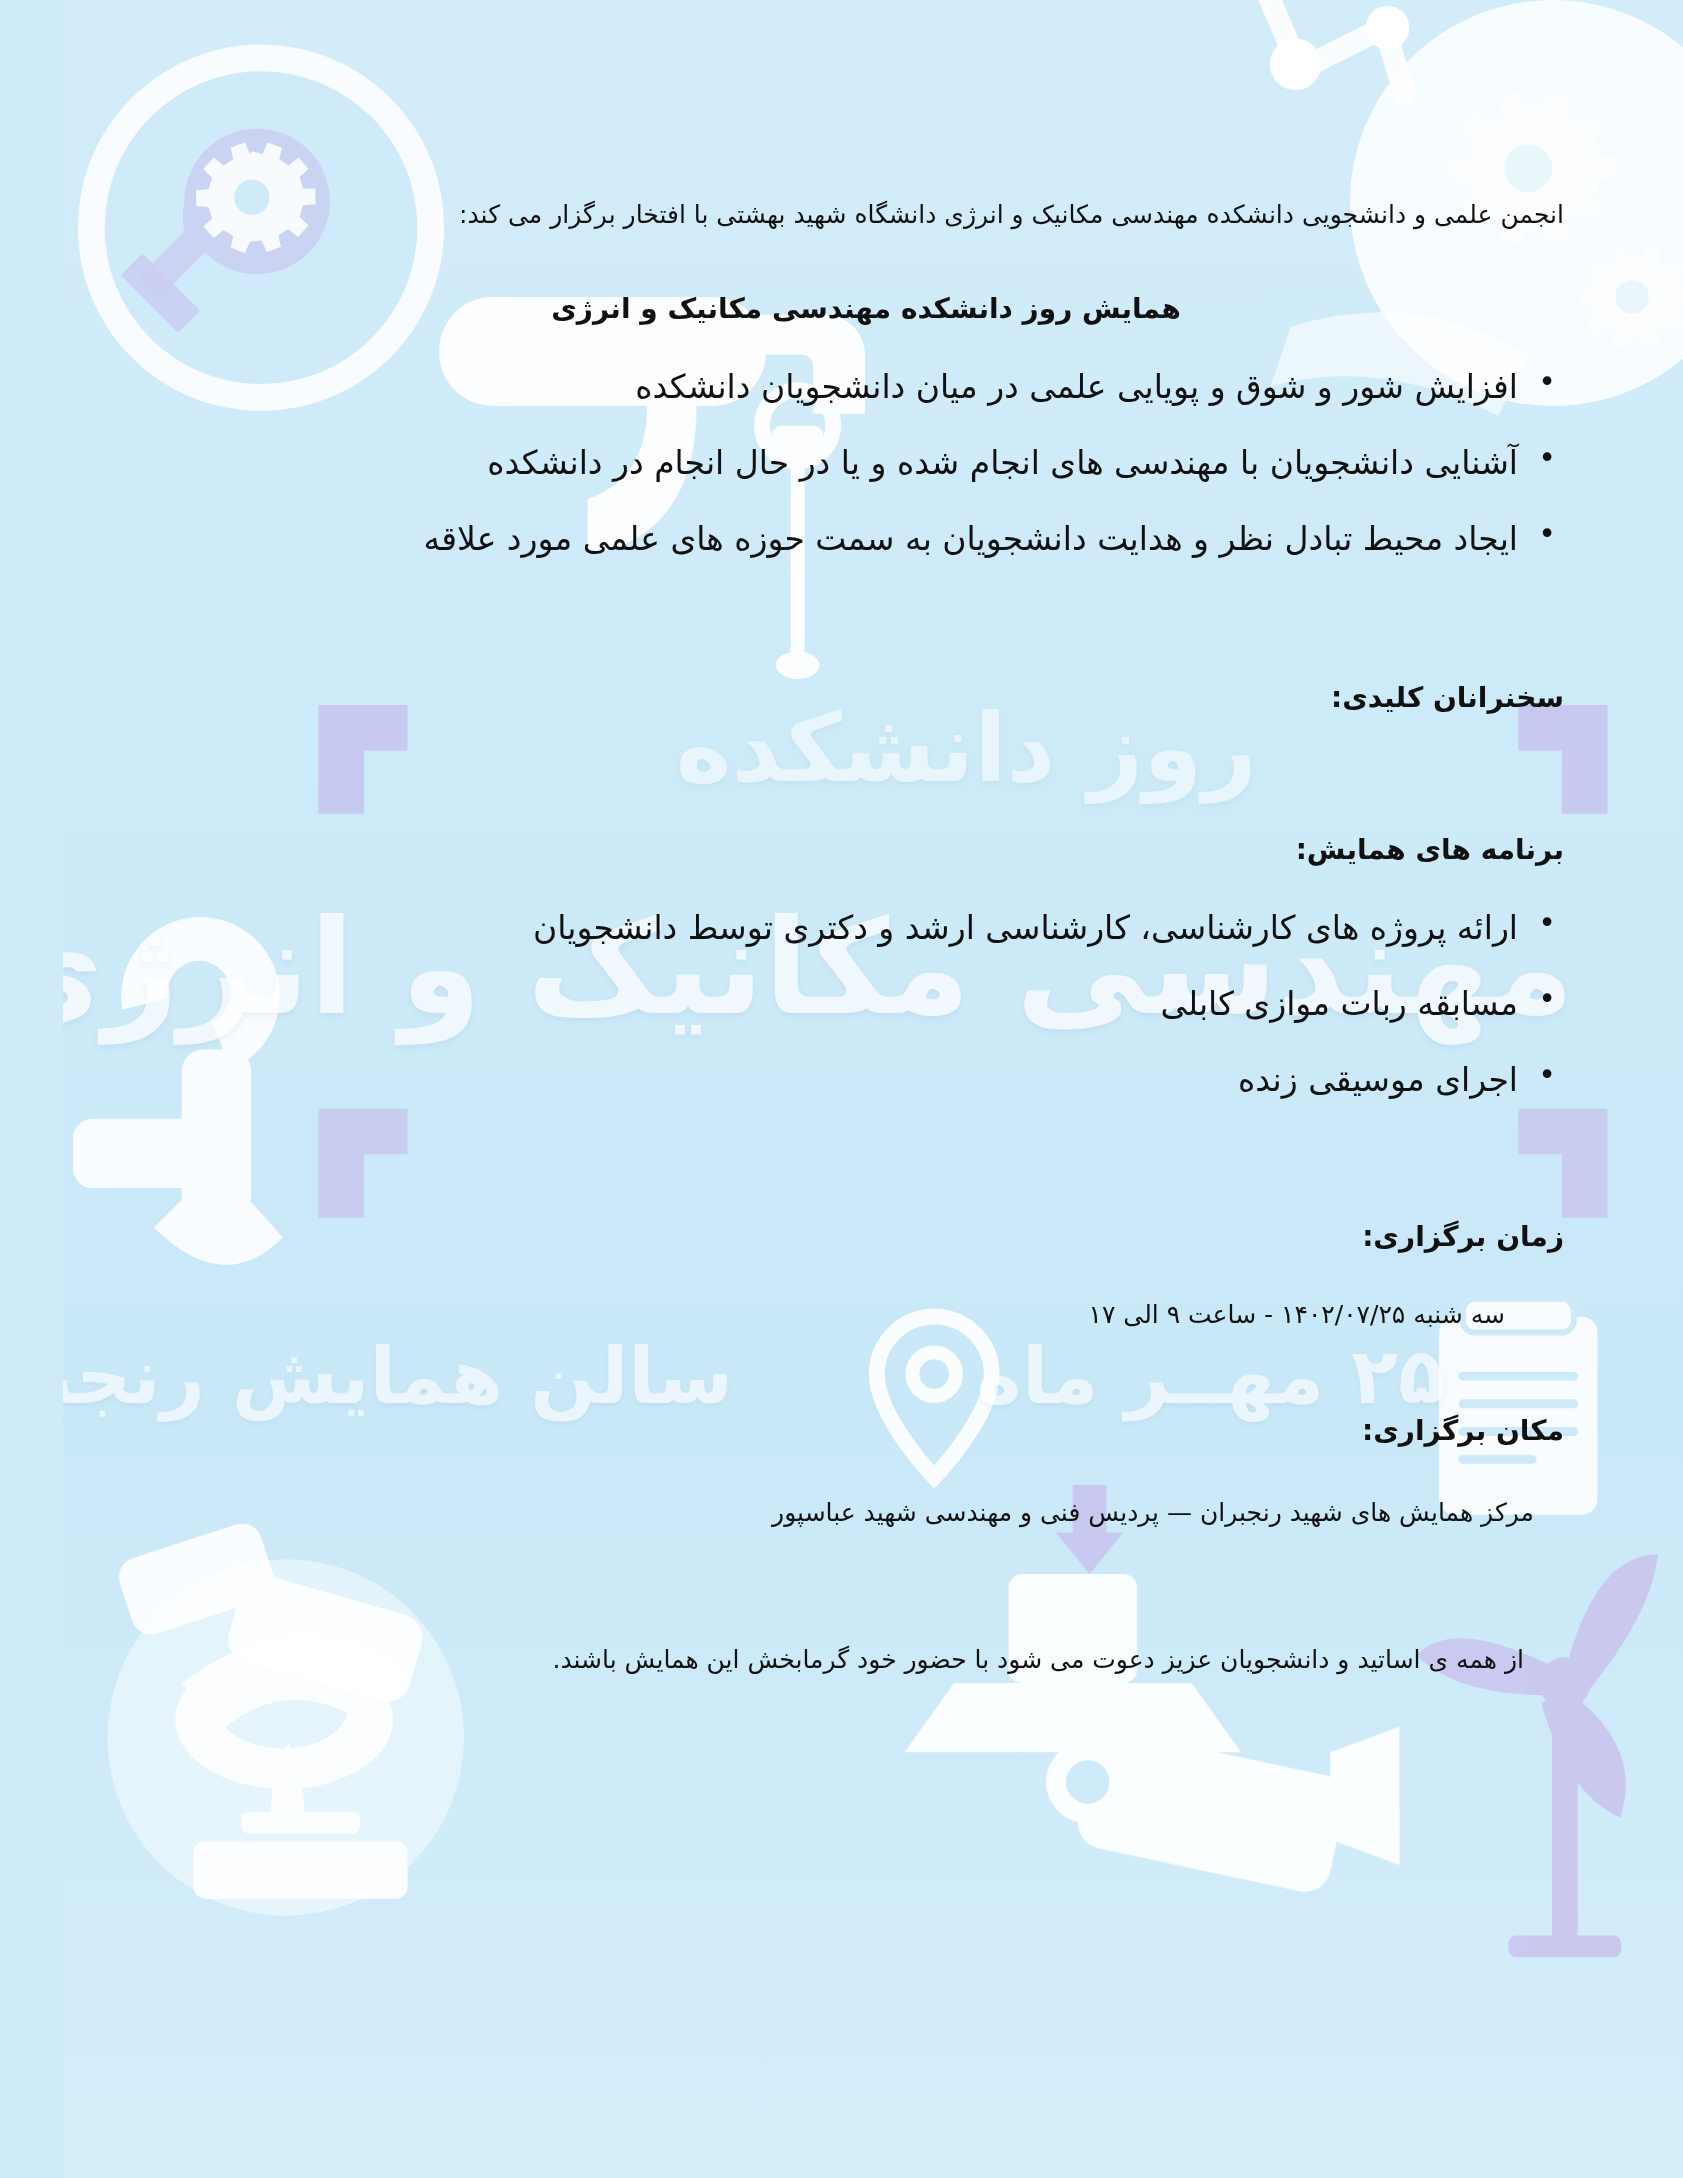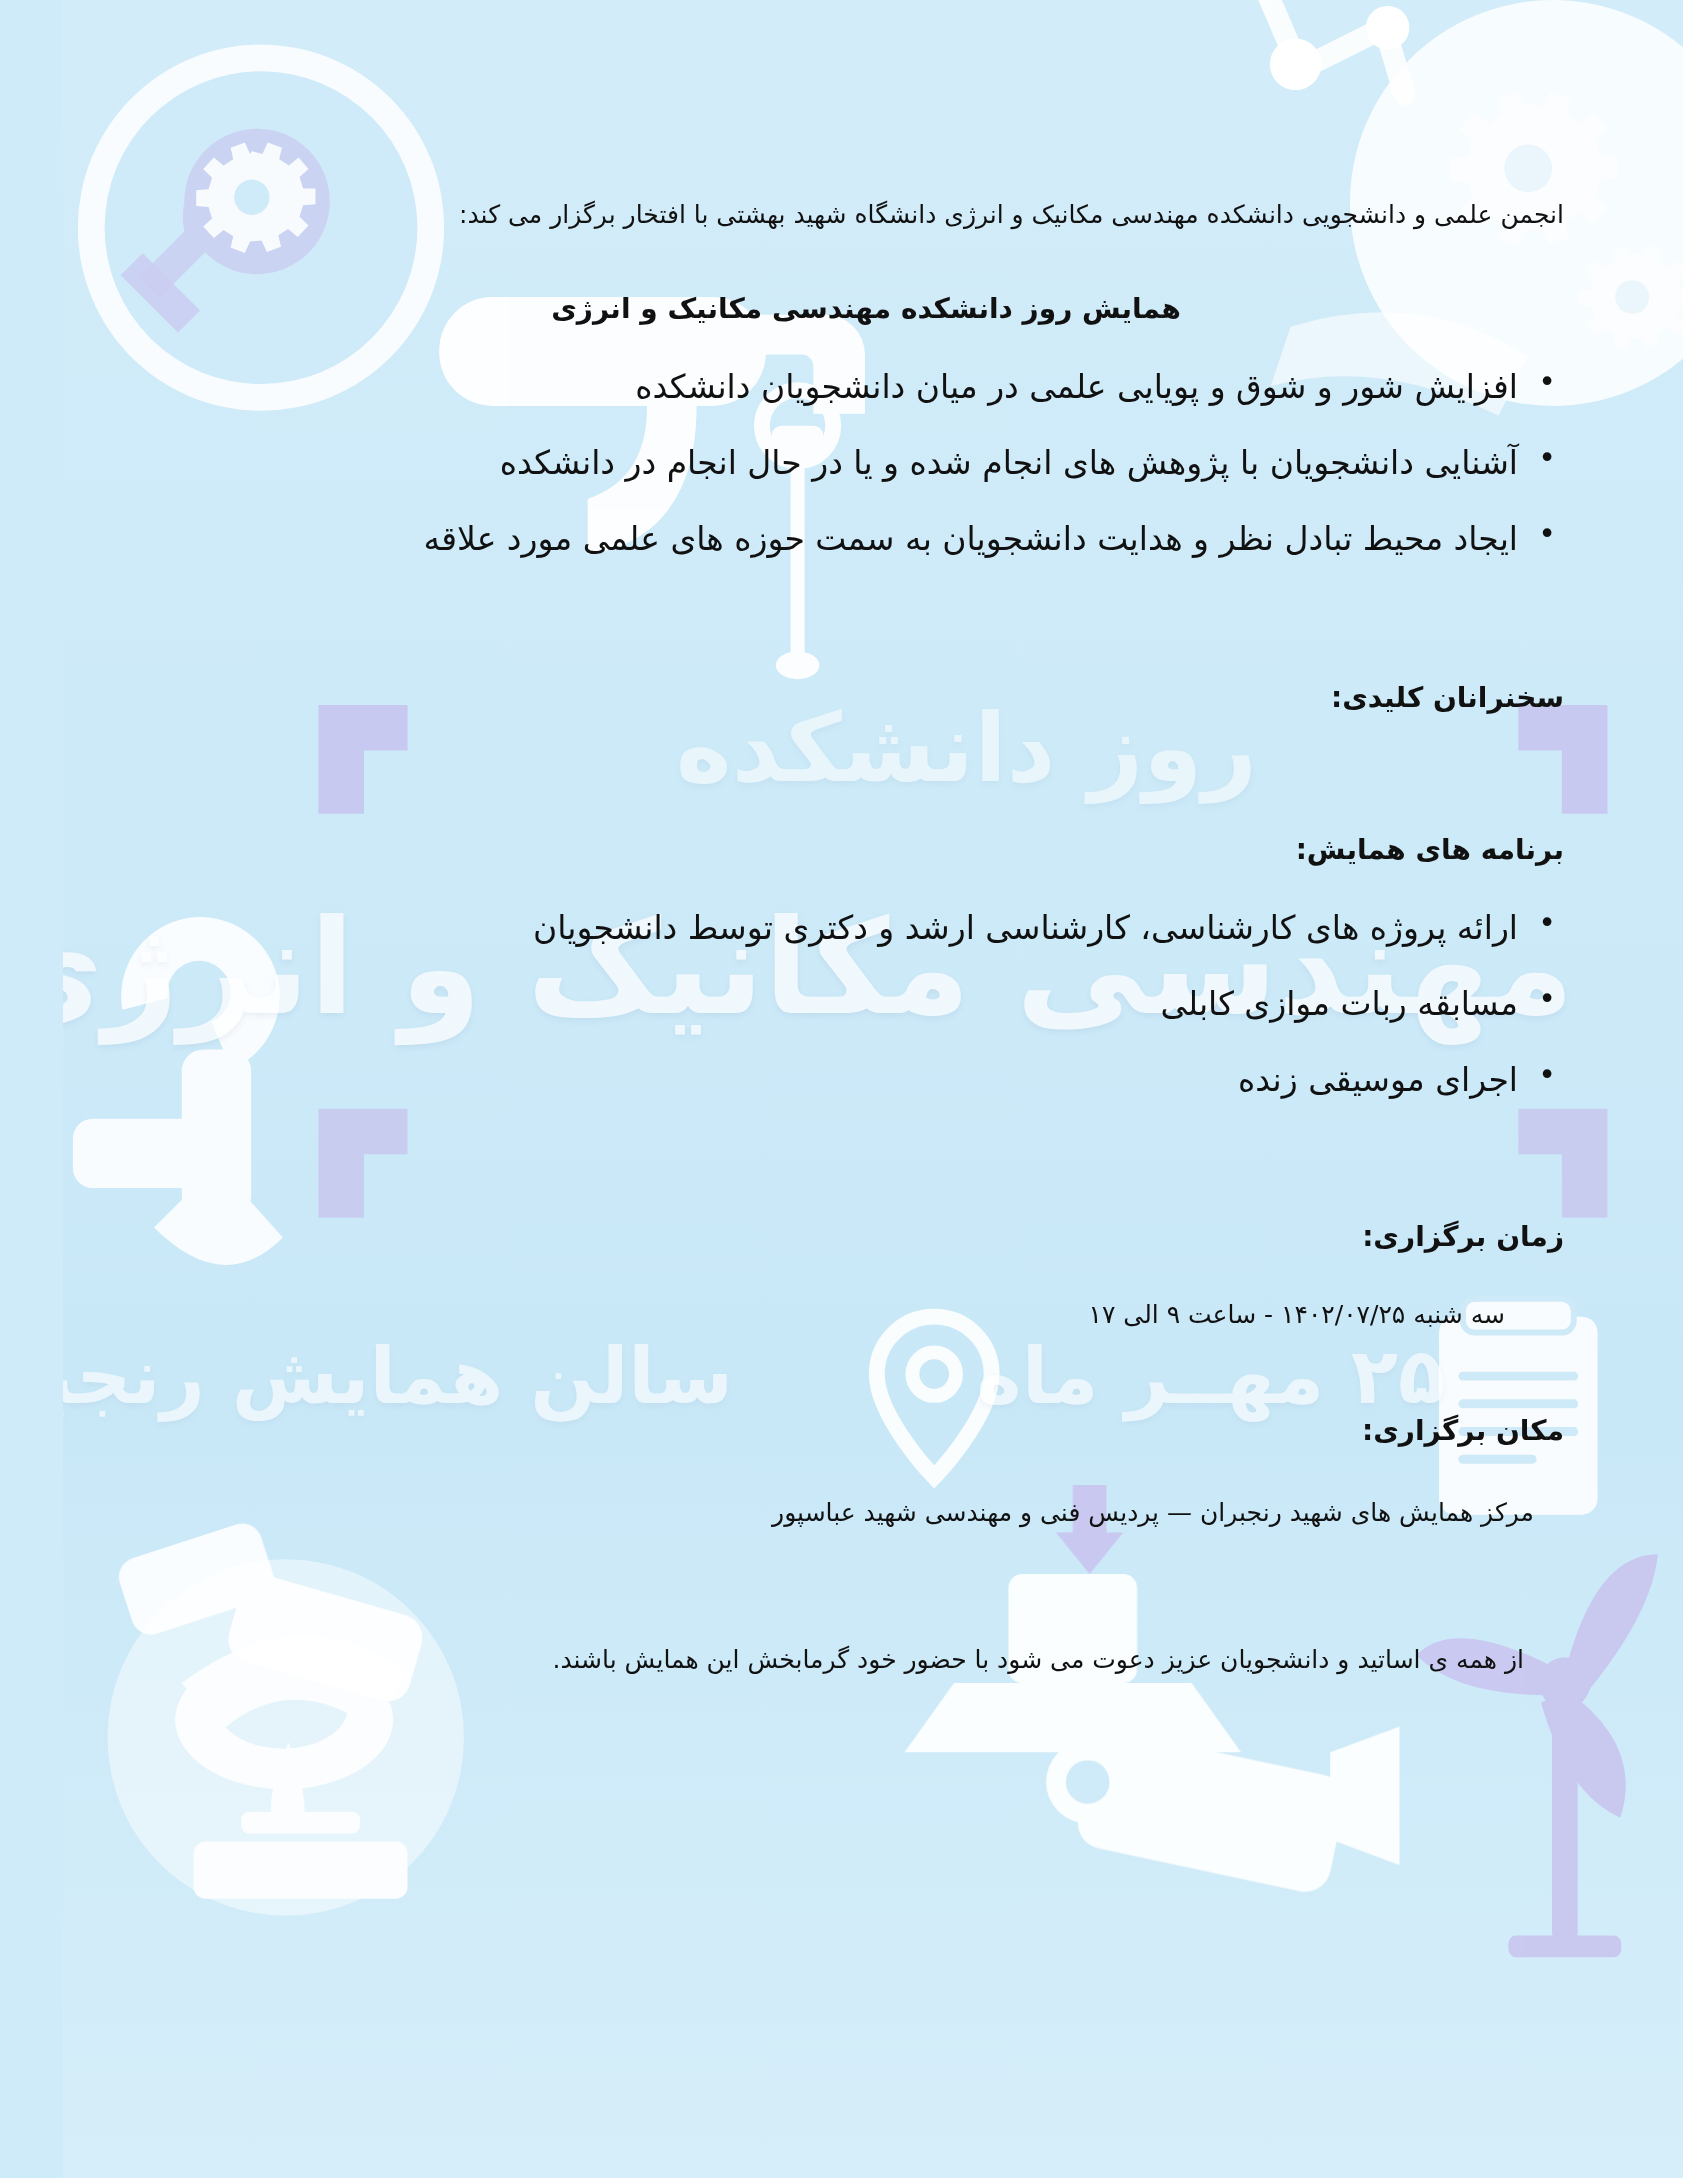--- a/index.html
+++ b/index.html
@@ -267,21 +267,21 @@
 </div>
 
 <div id="content">
 
   <div class="intro">انجمن علمی و دانشجویی دانشکده مهندسی مکانیک و انرژی دانشگاه شهید بهشتی با افتخار برگزار می کند:</div>
 
   <div class="event-title">همایش روز دانشکده مهندسی مکانیک و انرژی</div>
 
   <ul class="bullets goals-list">
     <li>افزایش شور و شوق و پویایی علمی در میان دانشجویان دانشکده</li>
-    <li>آشنایی دانشجویان با پژوهش های انجام شده و یا در حال انجام در دانشکده</li>
+    <li>آشنایی دانشجویان با مهندسی های انجام شده و یا در حال انجام در دانشکده</li>
     <li>ایجاد محیط تبادل نظر و هدایت دانشجویان به سمت حوزه های علمی مورد علاقه</li>
   </ul>
 
   <div class="section-heading h-speakers">سخنرانان کلیدی:</div>
   <ul class="bullets diamond speakers-list">
   </ul>
 
   <div class="section-heading h-programs">برنامه های همایش:</div>
   <ul class="bullets programs-list">
     <li>ارائه پروژه های کارشناسی، کارشناسی ارشد و دکتری توسط دانشجویان</li>

